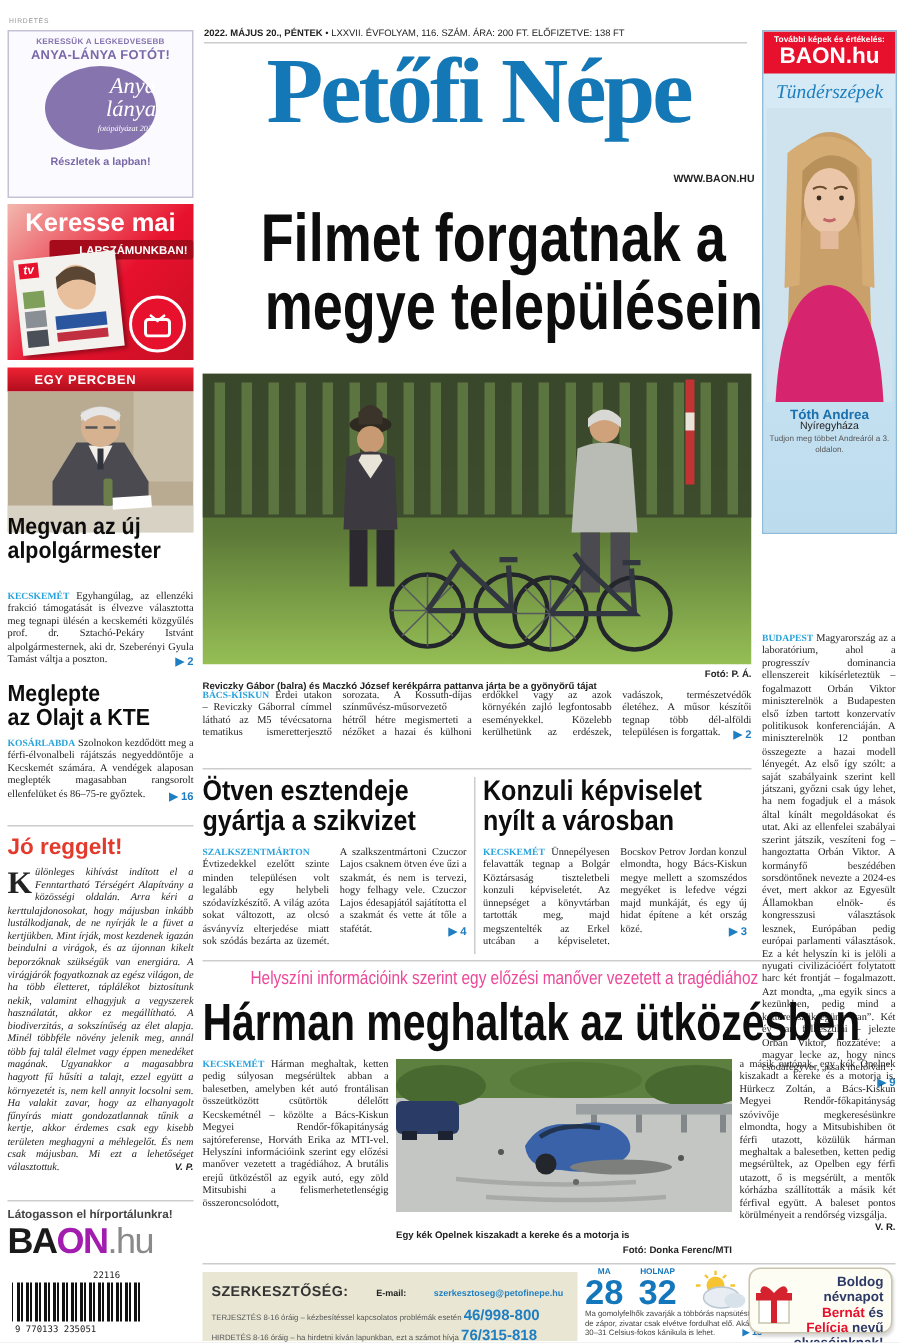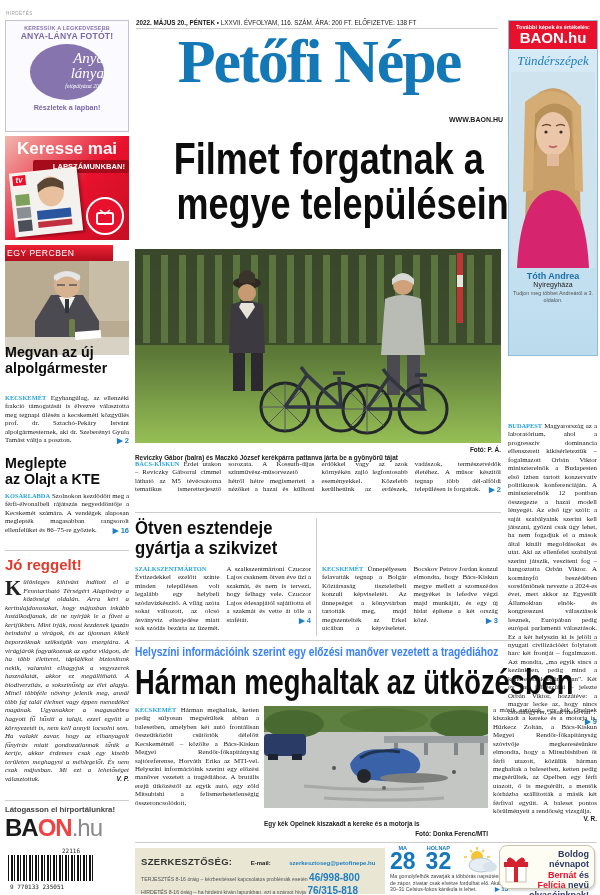--- a/index.html
+++ b/index.html
@@ -43,52 +43,52 @@
   .tvpromo .k{color:#fff;font-weight:bold;font-size:17px;text-align:center;margin-top:3px;}
   .tvpromo .lap{background:#a50b1a;color:#fff;font-weight:bold;font-size:7.6px;text-align:right;
                 padding:2px 4px;margin:1px 0 0 28px;border-radius:2px;}
   .mag{position:absolute;left:7px;top:34px;width:68px;height:64px;background:#f4f2ee;transform:rotate(-6deg);
        box-shadow:2px 2px 3px rgba(0,0,0,.35);}
   .mag .tvb{position:absolute;left:3px;top:3px;background:#e8112d;color:#fff;font-weight:bold;
             font-style:italic;font-size:8px;padding:0 3px 1px;}
   .tvcirc{position:absolute;right:5px;bottom:5px;width:34px;height:34px;background:#e8112d;border:2px solid #fff;
           border-radius:50%;display:flex;align-items:center;justify-content:center;}
 
-  .egyperc{width:108px;background:linear-gradient(180deg,#ee2233,#b00d1d);color:#fff;font-weight:normal;
-           font-size:8.6px;letter-spacing:.5px;padding:3px 2px;box-sizing:border-box;}
+  .egyperc{width:124px;background:linear-gradient(180deg,#ee2233,#b00d1d);color:#fff;font-weight:bold;
+           font-size:8.6px;letter-spacing:.5px;padding:3px 18px;box-sizing:border-box;}
 
   .sidehead{font-weight:bold;font-size:15.5px;line-height:1.05;color:#0d0d0d;}
   .sidehead .cond{transform:scaleX(.92);}
   .tag{color:#29a3dc;font-weight:bold;font-size:6.4px;}
   .bodytext{font-family:"Liberation Serif",serif;font-size:6.9px;line-height:1.22;text-align:justify;color:#191919;}
   .pageref{color:#1f7ec2;font-weight:bold;font-size:7.5px;font-family:"Liberation Sans",sans-serif;float:right;}
   .sig{font-weight:bold;font-family:"Liberation Sans",sans-serif;font-size:6.4px;float:right;}
   .rule{border-top:1px solid #ccc;}
 
   .greet-title{color:#e23b2e;font-weight:bold;font-size:15px;}
   .greet-body{font-family:"Liberation Serif",serif;font-style:italic;font-size:6.9px;line-height:1.24;
               text-align:justify;color:#222;}
   .greet-body::first-letter{font-size:21px;float:left;line-height:.8;padding:2px 2px 0 0;font-style:normal;font-weight:bold;}
 
   .portal-txt{font-size:7.8px;font-weight:bold;color:#444;}
   .baon{font-size:24px;font-weight:bold;line-height:1;letter-spacing:-1px;}
-  .baon .ba{color:#1a1a1a;} .baon .on{color:#ef4444;} .baon .hu{color:#8a8a8a;font-weight:normal;}
+  .baon .ba{color:#1a1a1a;} .baon .on{color:#a21caf;} .baon .hu{color:#8a8a8a;font-weight:normal;}
 
   .barcode{width:86px;height:26px;background:repeating-linear-gradient(90deg,#111 0 1px,#fff 1px 3px,#111 3px 5px,#fff 5px 6px);}
   .bc-num{font-family:"DejaVu Sans Mono",monospace;font-size:6px;color:#222;}
 
   
   .leadhead{width:366px;text-align:center;font-weight:bold;color:#0d0d0d;font-size:45px;line-height:1.0;}
   .leadhead .cond-c{transform:scaleX(.8);}
   .caption{font-size:6.4px;font-weight:bold;color:#222;}
   .colbody4{column-count:4;column-gap:7px;height:48px;}
   .colbody2{column-count:2;column-gap:7px;}
   .secthead{font-weight:bold;font-size:19px;line-height:1.04;color:#0d0d0d;}
   .secthead .cond{transform:scaleX(.88);}
-  .subhead{color:#3b82f6;font-weight:bold;font-size:12.5px;}
+  .subhead{color:#ec4899;font-weight:normal;font-size:12.5px;margin-left:32px;}
   .subhead .cond{transform:scaleX(.82);}
   .crashhead{font-weight:bold;font-size:35px;color:#0d0d0d;}
   .crashhead .cond{transform:scaleX(.78);}
 
   
   .pmhead{font-weight:bold;font-size:17px;line-height:1.08;color:#0d0d0d;}
   .pmhead .cond{transform:scaleX(.92);}
 
   
   .edbox{width:238px;height:40px;background:#e9e7d4;padding:3px 6px;box-sizing:content-box;}
@@ -319,20 +319,24 @@
     <span class="cond">gyártja a szikvizet</span>
   </div>
   <div class="abs bodytext colbody2" style="left:135px;top:565px;width:176px;height:72px;">
     <span class="tag">SZALKSZENTMÁRTON</span>
     <span>Évtizedekkel ezelőtt szinte minden településen volt legalább egy helybeli szódavízkészítő. A világ azóta sokat változott, az olcsó ásványvíz elterjedése miatt sok szódás bezárta az üzemét. A szalkszentmártoni Czuczor Lajos csaknem ötven éve űzi a szakmát, és nem is tervezi, hogy felhagy vele. Czuczor Lajos édesapjától sajátította el a szakmát és vette át tőle a stafétát.</span>
     <span class="pageref">▶ 4</span>
   </div>
 
   <div class="abs" style="left:316px;top:518px;width:1px;height:118px;background:#ccc;"></div>
 
+  <div class="abs secthead" style="left:322px;top:518px;">
+    <span class="cond">Konzuli képviselet</span><br>
+    <span class="cond">nyílt a városban</span>
+  </div>
   <div class="abs bodytext colbody2" style="left:322px;top:565px;width:176px;height:72px;">
     <span class="tag">KECSKEMÉT</span>
     <span>Ünnepélyesen felavatták tegnap a Bolgár Köztársaság tiszteletbeli konzuli képviseletét. Az ünnepséget a könyvtárban tartották meg, majd megszentelték az Erkel utcában a képviseletet. Bocskov Petrov Jordan konzul elmondta, hogy Bács-Kiskun megye mellett a szomszédos megyéket is lefedve végzi majd munkáját, és egy új hidat építene a két ország közé.</span>
     <span class="pageref">▶ 3</span>
   </div>
 
   <div class="abs bodytext" style="left:508px;top:422px;width:89px;">
     <span class="tag">BUDAPEST</span>
     <span>Magyarország az a laboratórium, ahol a progresszív dominancia ellenszereit kikísérleteztük – fogalmazott Orbán Viktor miniszterelnök a Budapesten első ízben tartott konzervatív politikusok konferenciáján. A miniszterelnök 12 pontban összegezte a hazai modell lényegét. Az első így szólt: a saját szabályaink szerint kell játszani, győzni csak úgy lehet, ha nem fogadjuk el a mások által kínált megoldásokat és utat. Aki az ellenfelei szabályai szerint játszik, veszíteni fog – hangoztatta Orbán Viktor. A kormányfő beszédében sorsdöntőnek nevezte a 2024-es évet, mert akkor az Egyesült Államokban elnök- és kongresszusi választások lesznek, Európában pedig európai parlamenti választások. Ez a két helyszín ki is jelöli a nyugati civilizációért folytatott harc két frontját – fogalmazott. Azt mondta, „ma egyik sincs a kezünkben, pedig mind a kettőre szükségünk van”. Két év van felkészülni – jelezte Orbán Viktor, hozzátéve: a magyar lecke az, hogy nincs csodafegyver, „csak meló van”.</span>
     <span class="pageref">▶ 9</span>

